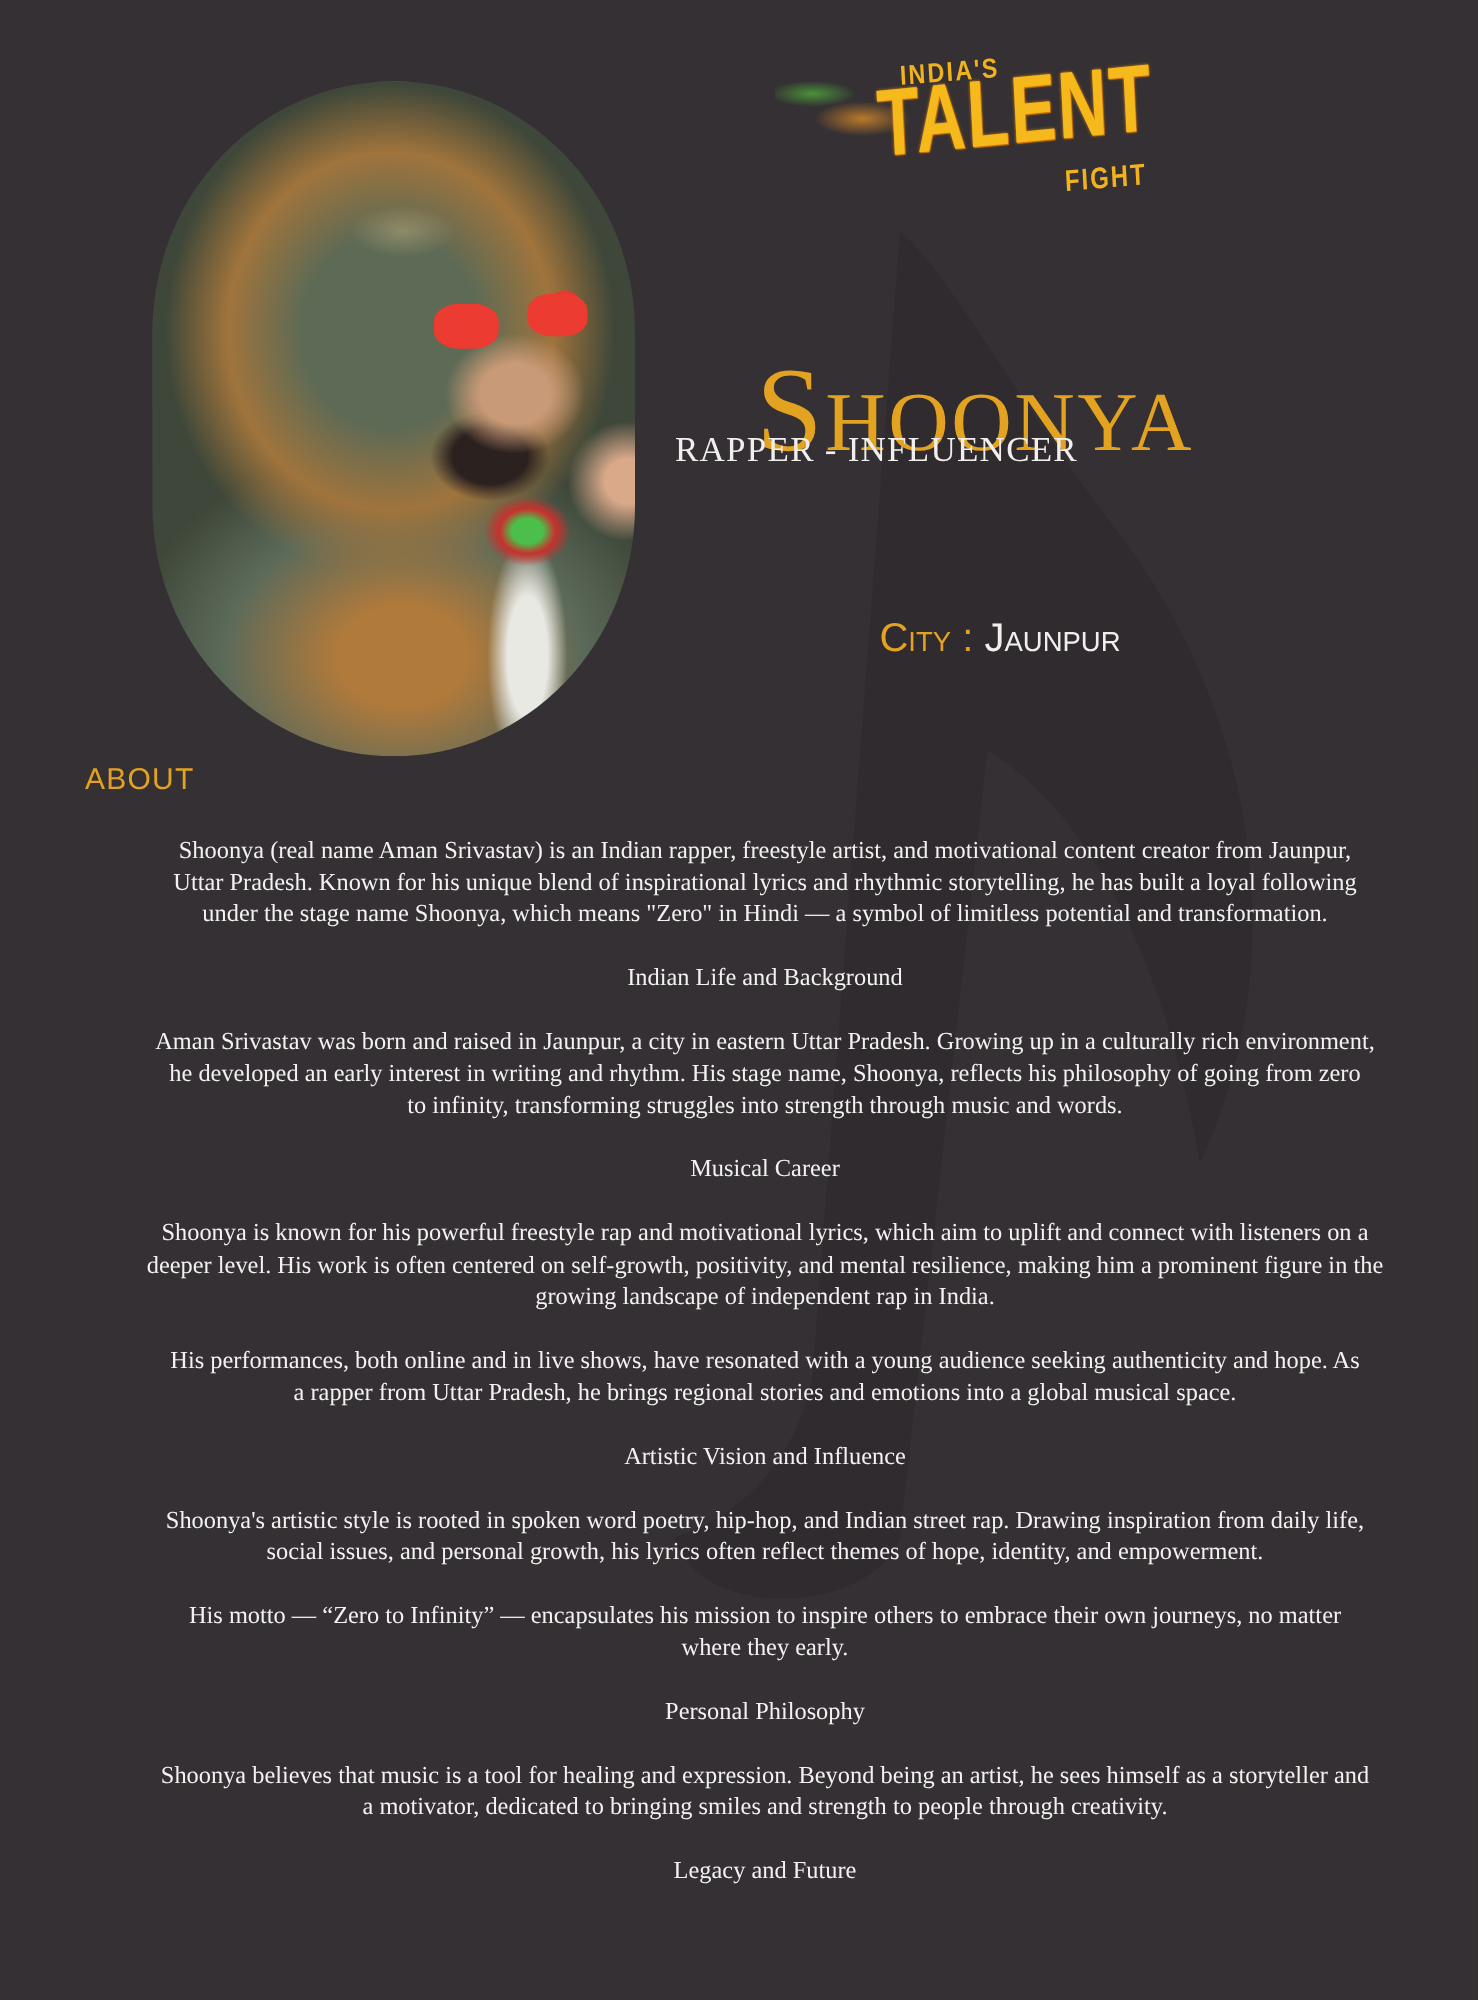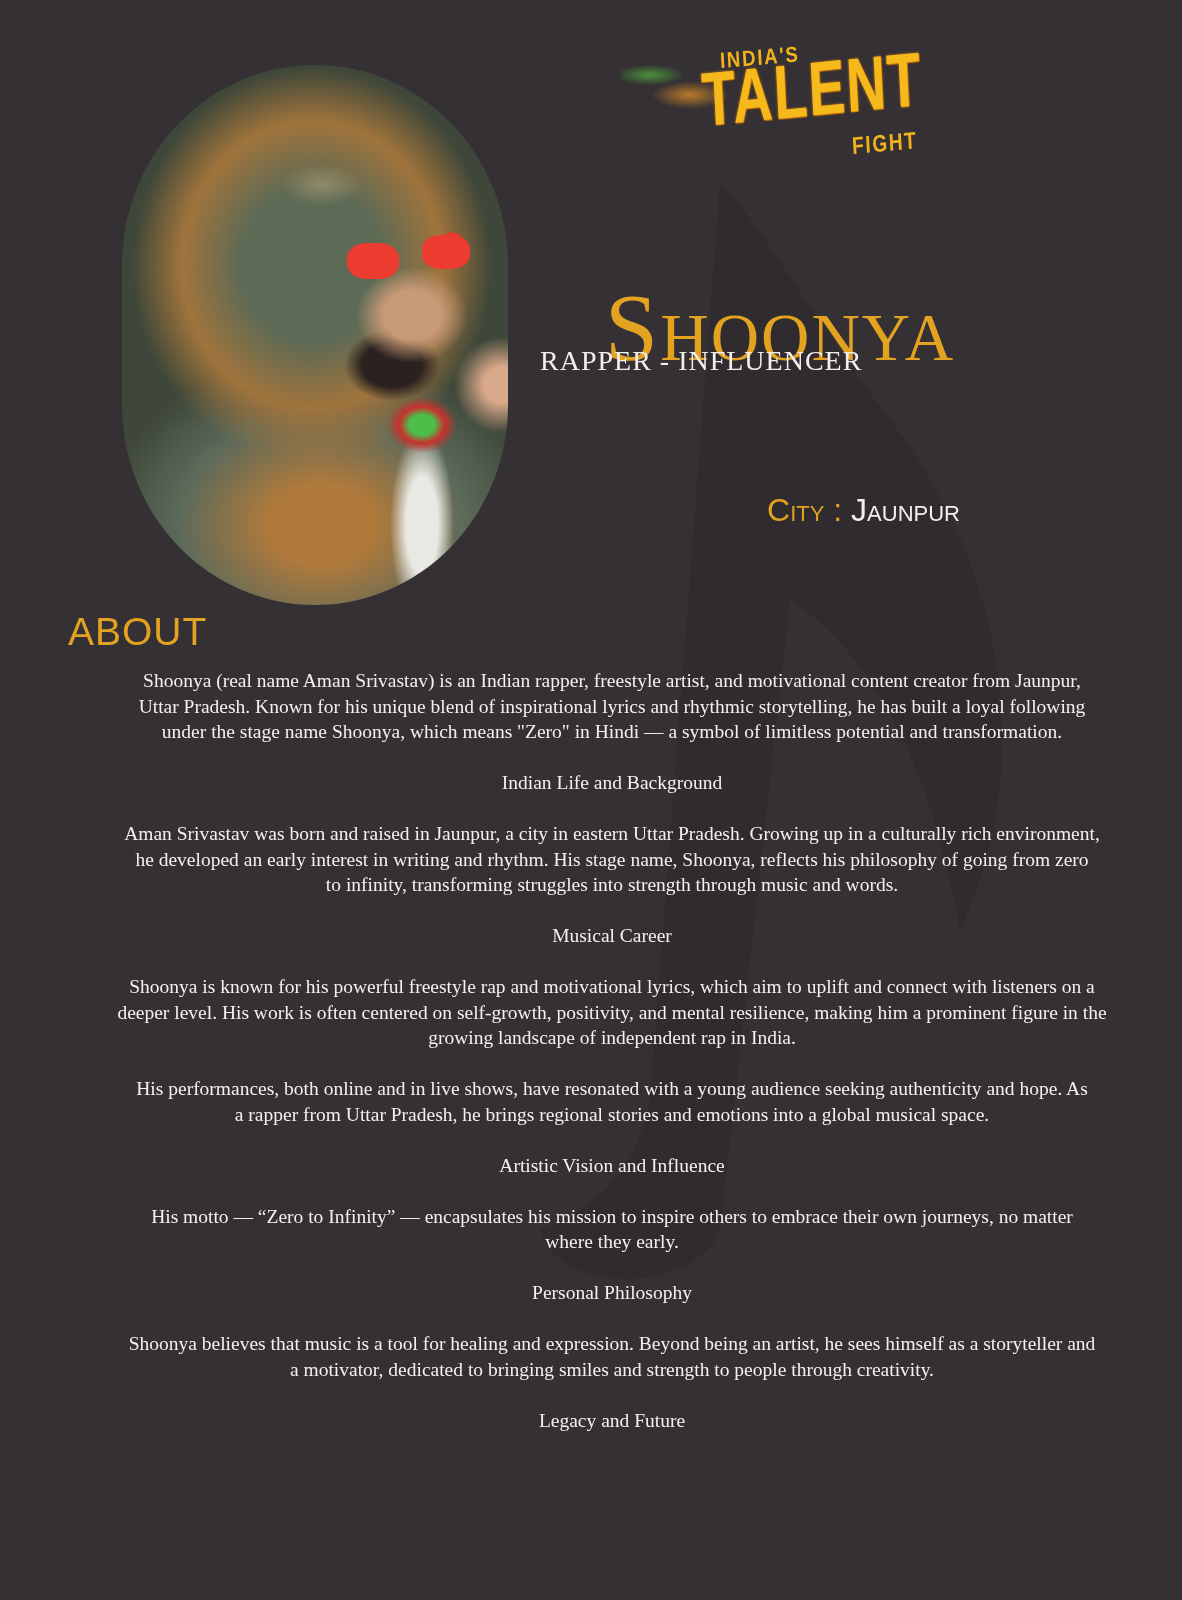--- a/index.html
+++ b/index.html
@@ -68,29 +68,29 @@
     font-size: 96px; line-height: 110px; font-variant: small-caps;
     letter-spacing: 2px;
     margin-top: 35px;
   }
   .role {
     position: absolute; left: 540px; top: 345px; width: 480px;
     text-align: left; color: #f1efee; font-size: 28px; letter-spacing: 1px;
   }
   .city {
     position: absolute; left: 640px; top: 492px; width: 320px;
-    text-align: right; font-size: 32px; font-variant: small-caps;
+    text-align: center; font-size: 32px; font-variant: small-caps;
     font-family: "Liberation Sans", sans-serif;
   }
   .city .lbl { color: #e3a220; }
   .city .val { color: #f1efee; }
   .about-title {
     position: absolute; left: 68px; top: 610px;
     font-family: "Liberation Sans", sans-serif;
-    font-size: 39px; color: #e3a220; letter-spacing: 1px;
+    font-size: 24px; color: #e3a220; letter-spacing: 1px;
   }
   .body-text {
     position: absolute; left: 67px; top: 668px; width: 1090px;
     color: #f3f2f1; font-size: 19.5px; line-height: 25.5px;
   }
   .body-text p { margin: 0 0 25.5px 0; white-space: pre-line; text-align: center; }
 </style>
 </head>
 <body>
 
@@ -128,19 +128,21 @@
   <p>Aman Srivastav was born and raised in Jaunpur, a city in eastern Uttar Pradesh. Growing up in a culturally rich environment,
 he developed an early interest in writing and rhythm. His stage name, Shoonya, reflects his philosophy of going from zero
 to infinity, transforming struggles into strength through music and words.</p>
   <p>Musical Career</p>
   <p>Shoonya is known for his powerful freestyle rap and motivational lyrics, which aim to uplift and connect with listeners on a
 deeper level. His work is often centered on self-growth, positivity, and mental resilience, making him a prominent figure in the
 growing landscape of independent rap in India.</p>
   <p>His performances, both online and in live shows, have resonated with a young audience seeking authenticity and hope. As
  a rapper from Uttar Pradesh, he brings regional stories and emotions into a global musical space.</p>
   <p>Artistic Vision and Influence</p>
+  <p>Shoonya's artistic style is rooted in spoken word poetry, hip-hop, and Indian street rap. Drawing inspiration from daily life,
+ social issues, and personal growth, his lyrics often reflect themes of hope, identity, and empowerment.</p>
   <p>His motto — “Zero to Infinity” — encapsulates his mission to inspire others to embrace their own journeys, no matter
 where they early.</p>
   <p>Personal Philosophy</p>
   <p>Shoonya believes that music is a tool for healing and expression. Beyond being an artist, he sees himself as a storyteller and
 a motivator, dedicated to bringing smiles and strength to people through creativity.</p>
   <p>Legacy and Future</p>
 </div>
 
 </body></html>

